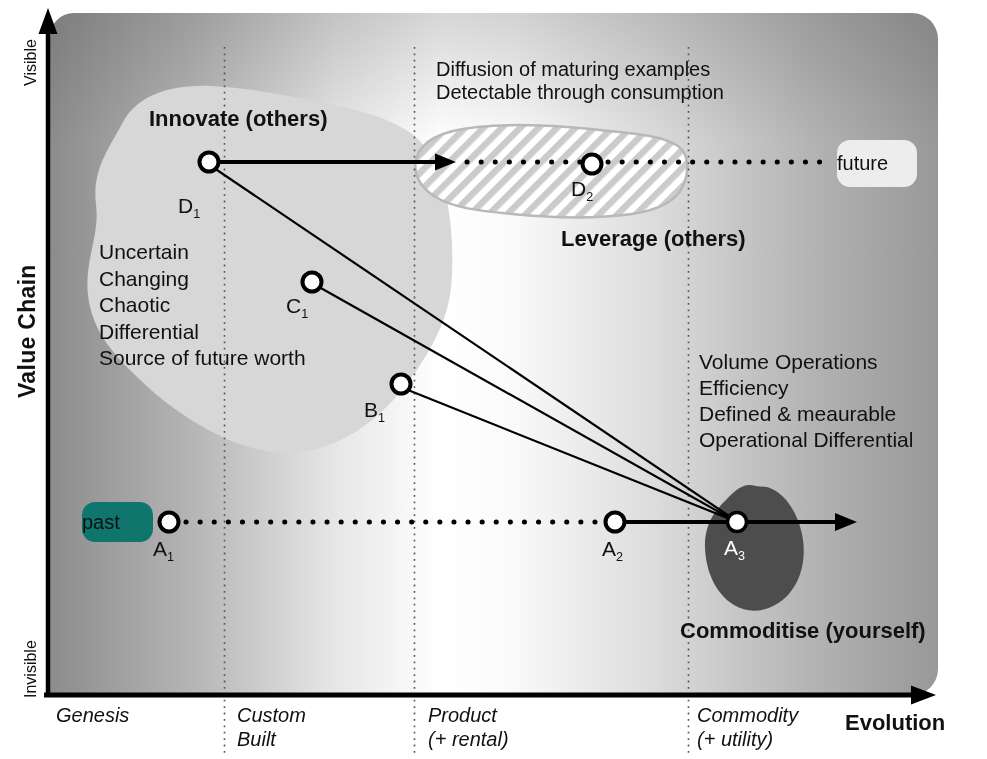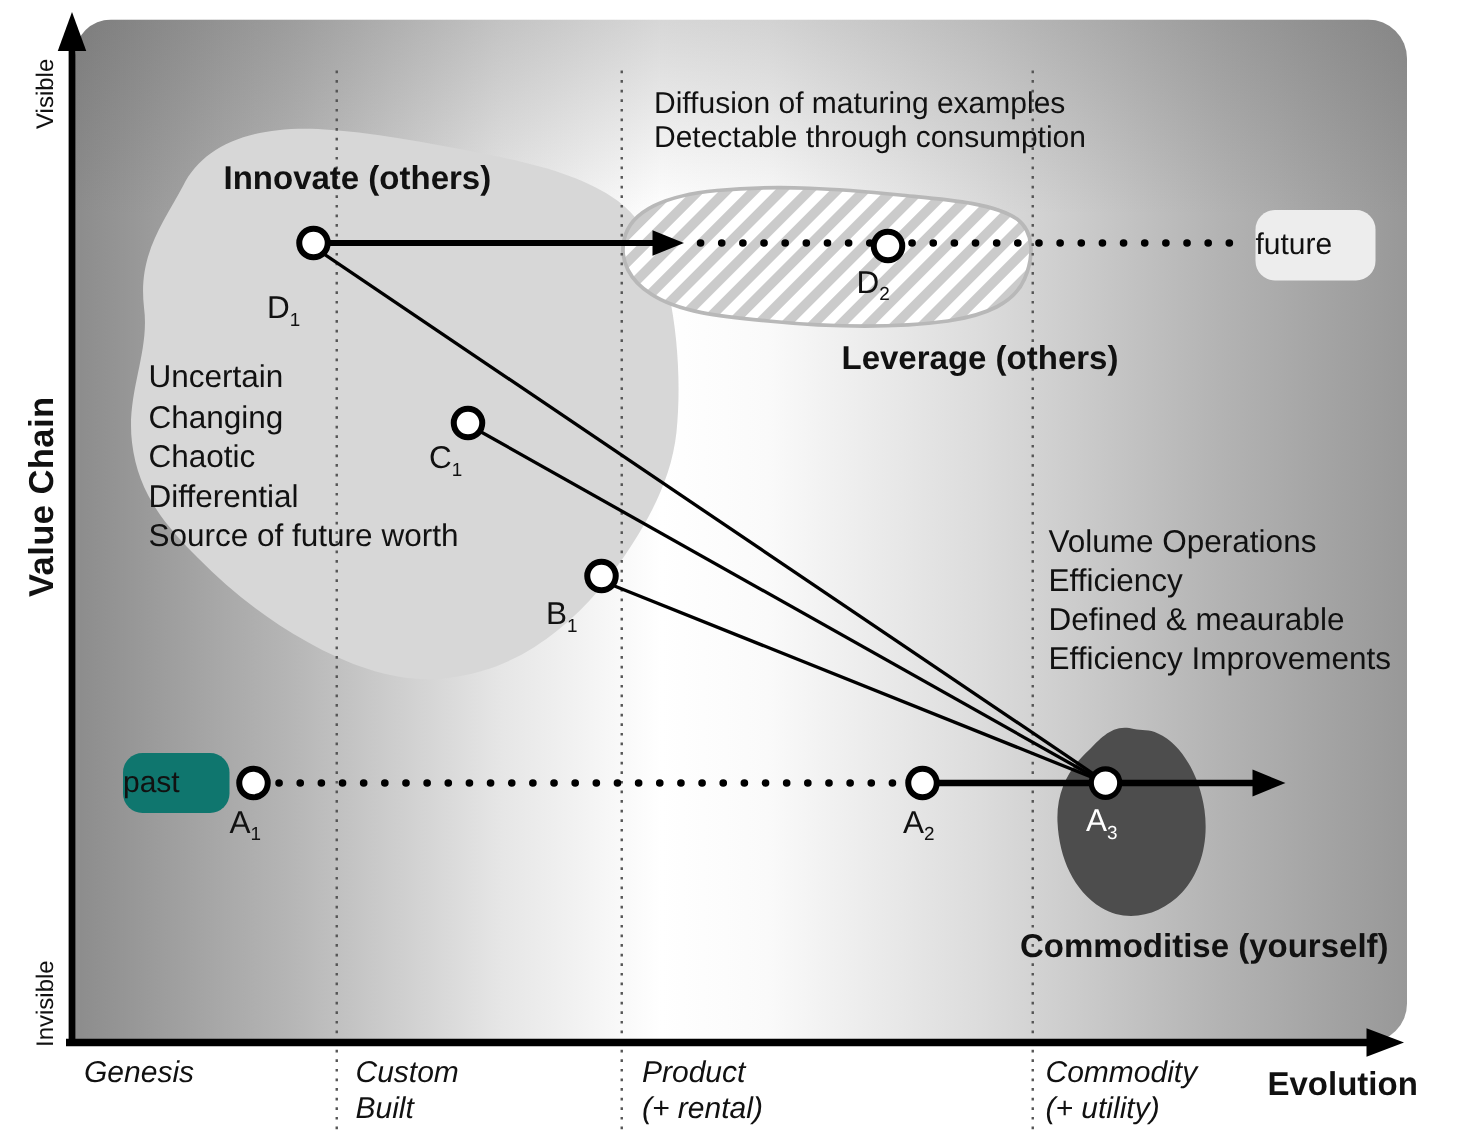--- a/index.html
+++ b/index.html
@@ -109,21 +109,21 @@
     <div>Changing</div>
     <div>Chaotic</div>
     <div>Differential</div>
     <div>Source of future worth</div>
   </div>
 
   <div class="lbl note" style="left:699px;top:349px;line-height:26px;">
     <div>Volume Operations</div>
     <div>Efficiency</div>
     <div>Defined &amp; meaurable</div>
-    <div>Efficiency Improvements</div>
+    <div>Operational Differential</div>
   </div>
 
   <div class="pill" style="left:82px;top:502px;width:71px;height:40px;background:#0f766e;">
     <span>past</span>
   </div>
   <div class="pill" style="left:837px;top:140px;width:80px;height:47px;background:#ededed;">
     <span>future</span>
   </div>
 
   <div class="lbl pt-label" style="left:178px;top:166px;margin-top:28px;"><span>D</span><sub>1</sub></div>

